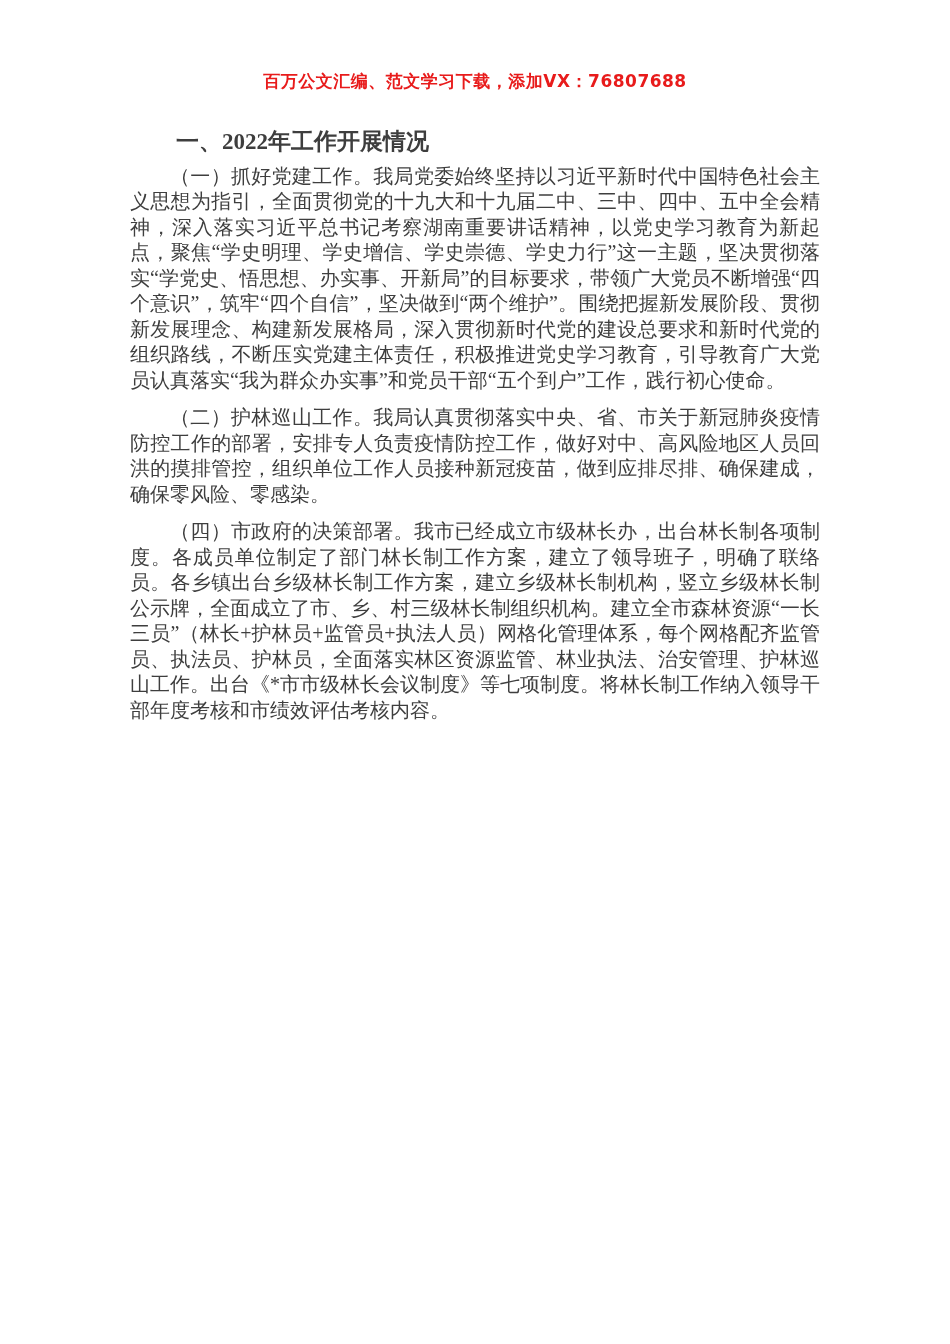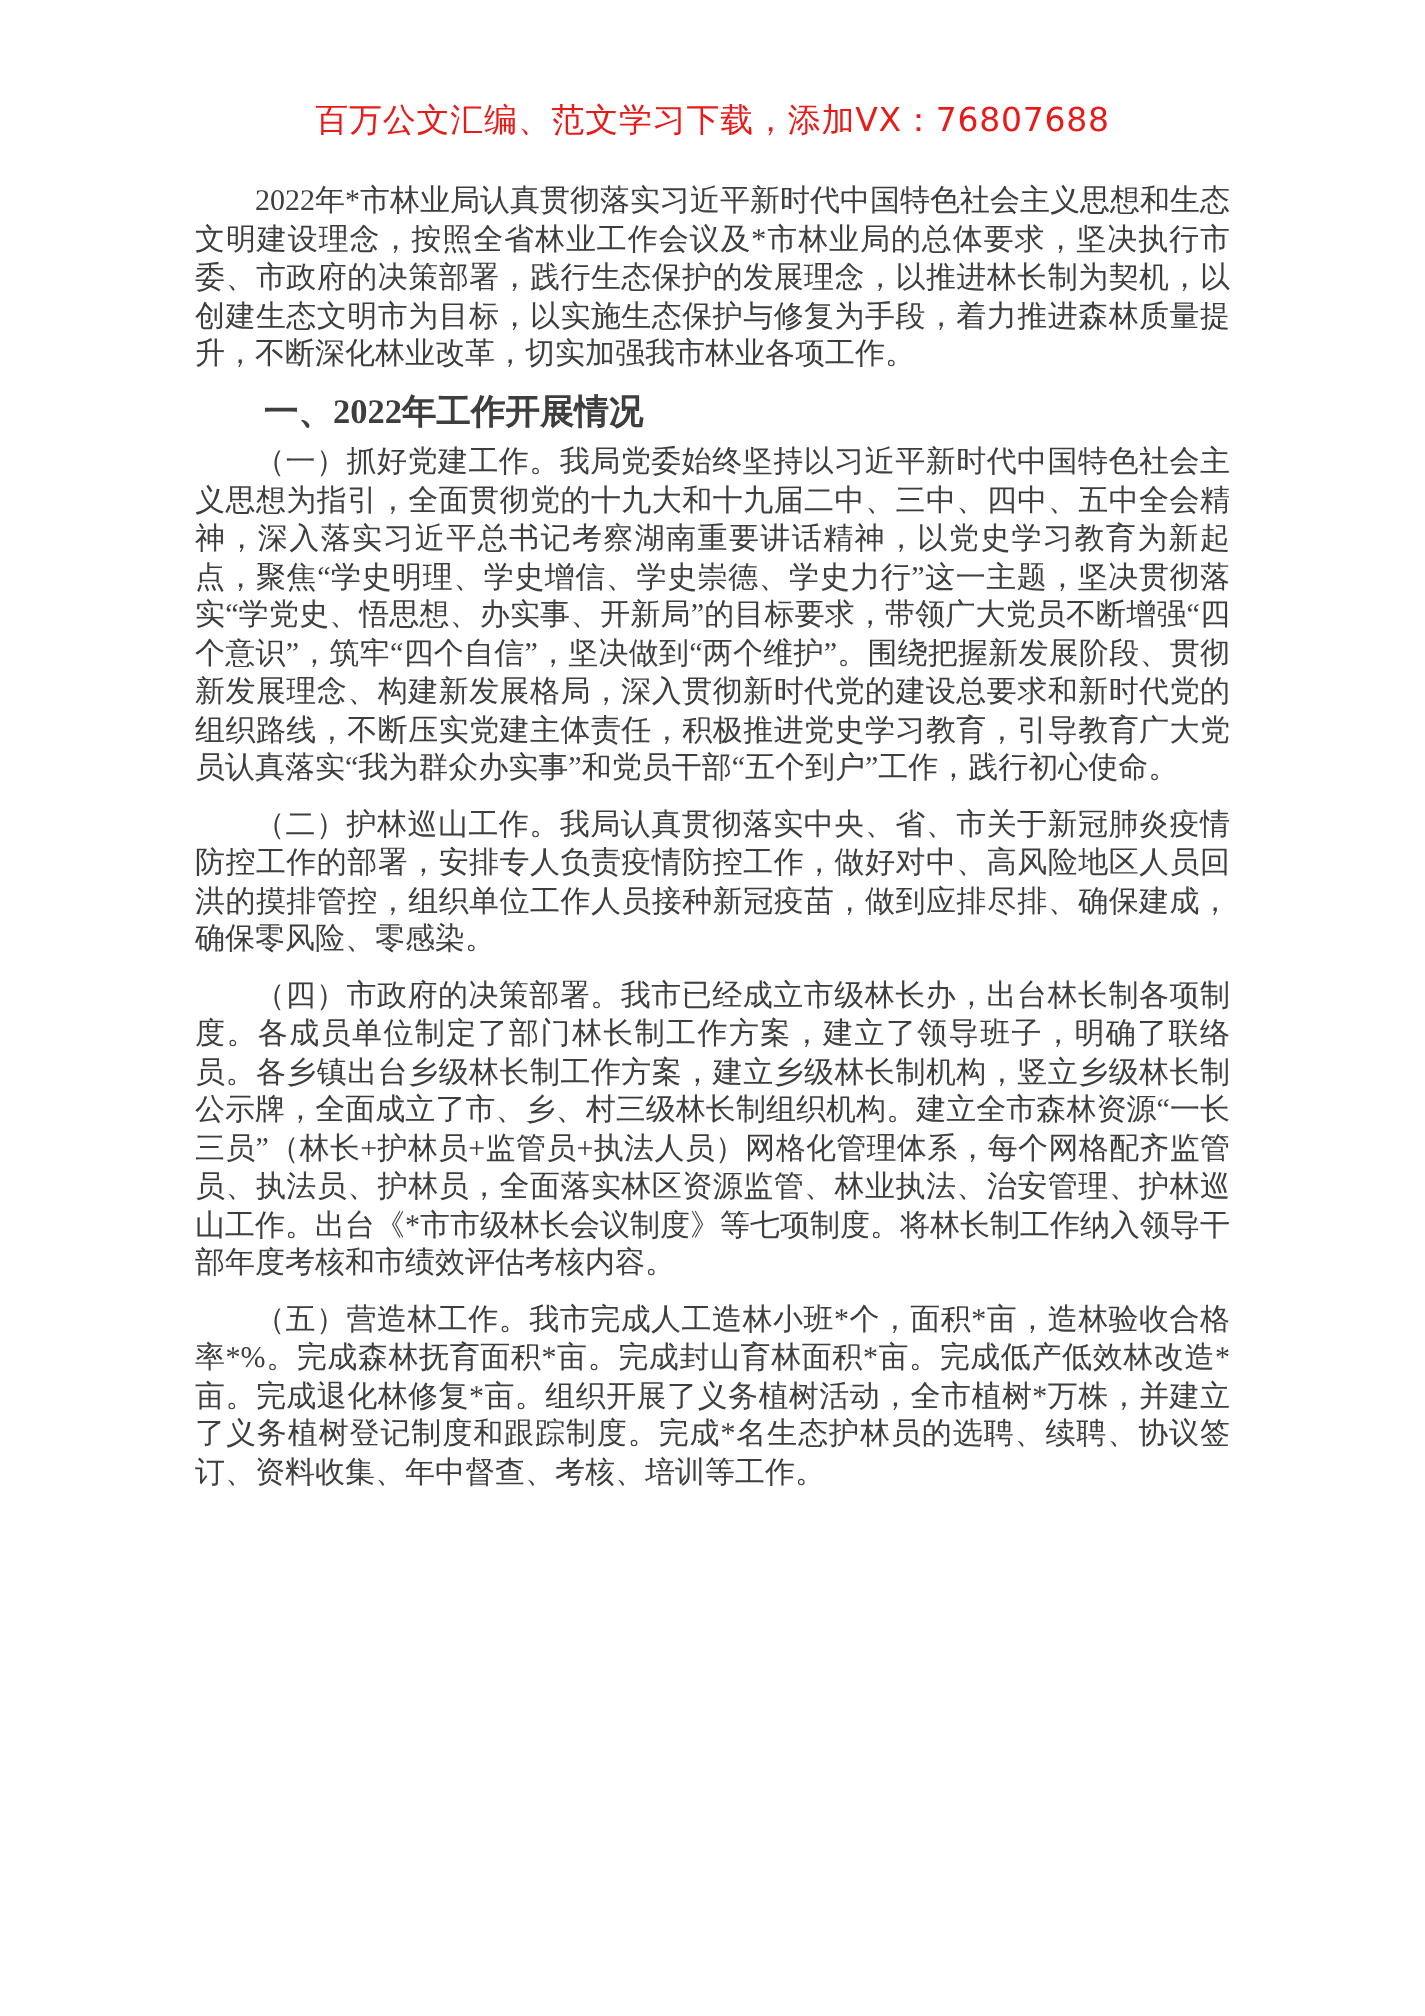--- a/index.html
+++ b/index.html
@@ -19,24 +19,24 @@
     background: #ffffff;
     overflow: hidden;
   }
   .ad-header {
     position: absolute;
     top: 68px;
     left: 0;
     width: 950px;
     text-align: center;
     font-family: "DejaVu Sans", "Liberation Sans", sans-serif;
-    font-size: 22px;
+    font-size: 17px;
     line-height: 26px;
     letter-spacing: 0.5px;
-    font-weight: 400;
+    font-weight: 700;
   }
   .doc-body {
     position: absolute;
     top: 122px;
     left: 130px;
     width: 690px;
     font-size: 20px;
     line-height: 25.5px;
     color: #3e3e3e;
     text-align: justify;
@@ -58,28 +58,26 @@
 </style>
 </head>
 <body>
 
 <div class="page">
   <div class="ad-header" style="color: rgb(232, 27, 27);">
     <span class="ad-text">百万公文汇编、范文学习下载，添加VX：76807688</span>
   </div>
 
   <div class="doc-body" style="color: rgb(62, 62, 62);">
-    <p class="para">2022年*市林业局认真贯彻落实习近平新时代中国特色社会主义思想和生态文明建设理念，按照全省林业工作会议及*市林业局的总体要求，坚决执行市委、市政府的决策部署，践行生态保护的发展理念，以推进林长制为契机，以创建生态文明市为目标，以实施生态保护与修复为手段，着力推进森林质量提升，不断深化林业改革，切实加强我市林业各项工作。</p>
 
     <p class="heading">一、2022年工作开展情况</p>
 
     <div id="paragraph-list">
   <p class="para"><span class="para-title">（一）抓好党建工作。</span><span class="para-body">我局党委始终坚持以习近平新时代中国特色社会主义思想为指引，全面贯彻党的十九大和十九届二中、三中、四中、五中全会精神，深入落实习近平总书记考察湖南重要讲话精神，以党史学习教育为新起点，聚焦“学史明理、学史增信、学史崇德、学史力行”这一主题，坚决贯彻落实“学党史、悟思想、办实事、开新局”的目标要求，带领广大党员不断增强“四个意识”，筑牢“四个自信”，坚决做到“两个维护”。围绕把握新发展阶段、贯彻新发展理念、构建新发展格局，深入贯彻新时代党的建设总要求和新时代党的组织路线，不断压实党建主体责任，积极推进党史学习教育，引导教育广大党员认真落实“我为群众办实事”和党员干部“五个到户”工作，践行初心使命。</span></p>
 
   <p class="para"><span class="para-title">（二）护林巡山工作。</span><span class="para-body">我局认真贯彻落实中央、省、市关于新冠肺炎疫情防控工作的部署，安排专人负责疫情防控工作，做好对中、高风险地区人员回洪的摸排管控，组织单位工作人员接种新冠疫苗，做到应排尽排、确保建成，确保零风险、零感染。</span></p>
 
 
   <p class="para"><span class="para-title">（四）市政府的决策部署。</span><span class="para-body">我市已经成立市级林长办，出台林长制各项制度。各成员单位制定了部门林长制工作方案，建立了领导班子，明确了联络员。各乡镇出台乡级林长制工作方案，建立乡级林长制机构，竖立乡级林长制公示牌，全面成立了市、乡、村三级林长制组织机构。建立全市森林资源“一长三员”（林长+护林员+监管员+执法人员）网格化管理体系，每个网格配齐监管员、执法员、护林员，全面落实林区资源监管、林业执法、治安管理、护林巡山工作。出台《*市市级林长会议制度》等七项制度。将林长制工作纳入领导干部年度考核和市绩效评估考核内容。</span></p>
 
-  <p class="para"><span class="para-title">（五）营造林工作。</span><span class="para-body">我市完成人工造林小班*个，面积*亩，造林验收合格率*%。完成森林抚育面积*亩。完成封山育林面积*亩。完成低产低效林改造*亩。完成退化林修复*亩。组织开展了义务植树活动，全市植树*万株，并建立了义务植树登记制度和跟踪制度。完成*名生态护林员的选聘、续聘、协议签订、资料收集、年中督查、考核、培训等工作。</span></p>
 </div>
   </div>
 </div>
 
 </body></html>

